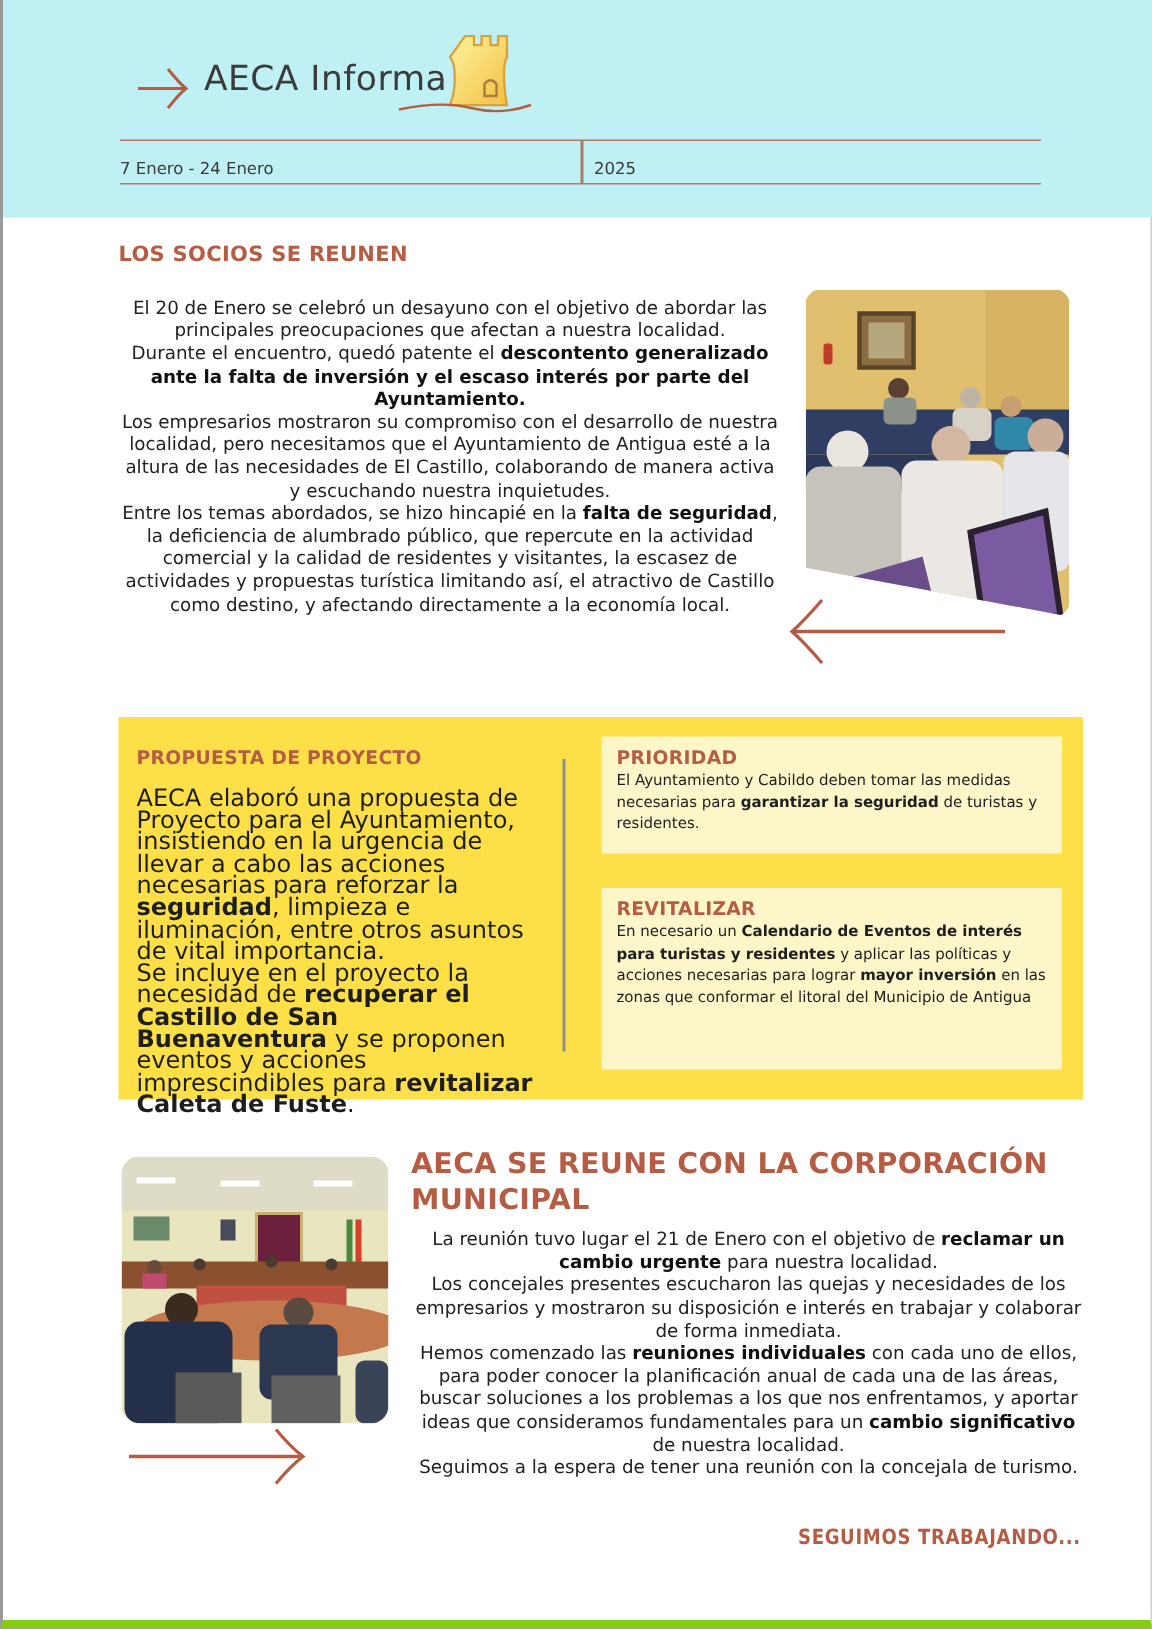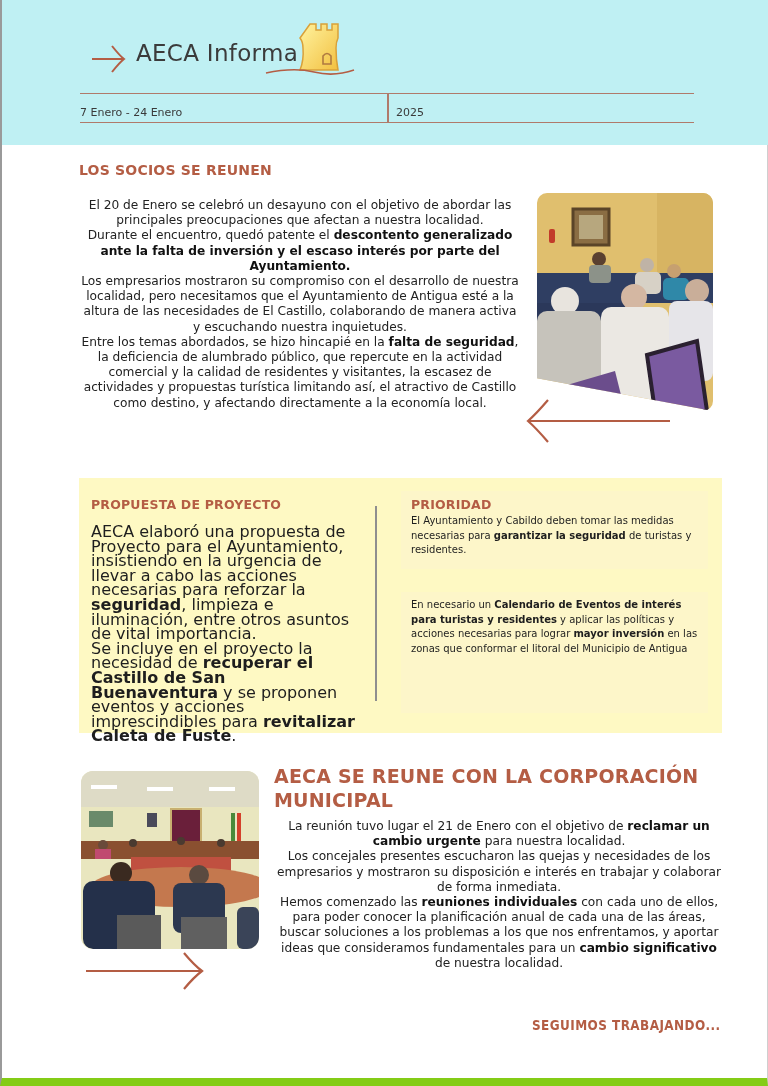--- a/index.html
+++ b/index.html
@@ -1,18 +1,18 @@
 <!DOCTYPE html>
 <html><head>
 <meta charset="utf-8">
 <style>
   * { box-sizing: border-box; margin: 0; padding: 0; }
   html, body { width: 768px; height: 1086px; background: #ffffff; overflow: hidden; }
   body { font-family: "DejaVu Sans", sans-serif; color: #1e1e1e; position: relative; }
-  .page { position: absolute; left: 0; top: 0; width: 768px; height: 1086px; border-left: 2px solid #9a9a9a; border-right: 1px solid #cfcfcf; border-bottom: 8px solid #84cc16; background: #fff; }
+  .page { position: absolute; left: 0; top: 0; width: 768px; height: 1086px; border-left: 2px solid #9a9a9a; border-right: 1px solid #cfcfcf; border-bottom: 6px solid #84cc16; background: #fff; }
 
   
   .header { position: absolute; left: 0; top: 0; width: 766px; height: 145px; background: #bff0f3; }
   .brand-arrow { position: absolute; left: 88px; top: 44px; width: 38px; height: 30px; }
   .brand-title { position: absolute; left: 134px; top: 40px; font-size: 23px; color: #3b3b3b; letter-spacing: 0.3px; font-family: "DejaVu Sans", sans-serif; }
   .brand-logo { position: absolute; left: 262px; top: 20px; width: 92px; height: 60px; }
   .meta-row { position: absolute; left: 78px; top: 93px; width: 614px; height: 30px; border-top: 1.5px solid #b07a6a; border-bottom: 1.5px solid #b07a6a; }
   .meta-divider { position: absolute; left: 307px; top: 0; width: 1.5px; height: 100%; background: #b07a6a; }
   .meta-dates { position: absolute; left: 0; top: 12px; font-size: 11px; color: #3a3a3a; }
   .meta-year { position: absolute; left: 316px; top: 12px; font-size: 11px; color: #3a3a3a; text-align: right; }
@@ -22,21 +22,21 @@
   .body-text b { color: #111; }
 
   
   .s1-title { position: absolute; left: 77px; top: 162px; font-size: 14px; }
   .s1-text { position: absolute; left: 78px; top: 198px; width: 440px; }
   .s1-photo { position: absolute; left: 535px; top: 193px; width: 176px; height: 218px; border-radius: 10px; overflow: hidden;
     clip-path: polygon(0 0, 100% 0, 100% 100%, 0 85%); }
   .s1-arrow { position: absolute; left: 520px; top: 398px; width: 150px; height: 46px; }
 
   
-  .project { position: absolute; left: 77px; top: 478px; width: 643px; height: 255px; background: #fef9c3; }
+  .project { position: absolute; left: 77px; top: 478px; width: 643px; height: 255px; background: #fde047; }
   .proj-title { position: absolute; left: 12px; top: 19px; font-size: 12.5px; }
   .proj-text { position: absolute; left: 12px; top: 47px; width: 265px; font-size: 16px; line-height: 14.6px; }
   .proj-divider { position: absolute; left: 296px; top: 28px; width: 1.5px; height: 195px; background: #8f8f8f; }
   .callout { position: absolute; left: 322px; width: 307px; background: #fdf6c9; padding: 6px 10px 8px 10px; }
   .callout-1 { top: 13px; height: 78px; }
   .callout-2 { top: 114px; height: 121px; }
   .callout-title { font-size: 12.5px; margin-bottom: 2px; }
   .callout-text { font-size: 10px; line-height: 14.6px; }
 
   
@@ -120,20 +120,21 @@
         <div><span>AECA elaboró una propuesta de Proyecto para el Ayuntamiento, insistiendo en la urgencia de llevar a cabo las acciones necesarias para reforzar la </span><b>seguridad</b><span>, limpieza e iluminación, entre otros asuntos de vital importancia.</span></div>
         <div><span>Se incluye en el proyecto la necesidad de </span><b>recuperar el Castillo de San Buenaventura</b><span> y se proponen eventos y acciones imprescindibles para </span><b>revitalizar Caleta de Fuste</b><span>.</span></div>
       </div>
     <div class="proj-divider"></div>
 
     <div class="callout callout-1">
       <div class="h1 callout-title">PRIORIDAD</div>
       <div class="callout-text"><span>El Ayuntamiento y Cabildo deben tomar las medidas necesarias para </span><b>garantizar la seguridad</b><span> de turistas y residentes.</span></div>
     </div>
     <div class="callout callout-2">
+      <div class="h1 callout-title">REVITALIZAR</div>
       <div class="callout-text"><span>En necesario un </span><b>Calendario de Eventos de interés para turistas y residentes</b><span> y aplicar las políticas y acciones necesarias para lograr </span><b>mayor inversión</b><span> en las zonas que conformar el litoral del Municipio de Antigua</span></div>
     </div>
   </div>
 
   <div class="s2-photo">
     <svg width="178" height="178" viewBox="0 0 178 178">
       <rect width="178" height="178" fill="#e9e6bf"></rect>
       <rect width="178" height="36" fill="#dedbc6"></rect>
       <rect x="10" y="14" width="26" height="4" fill="#fff"></rect>
         <rect x="66" y="16" width="26" height="4" fill="#fff"></rect>
@@ -163,16 +164,17 @@
   <svg class="s2-arrow" viewBox="0 0 125 40">
     <path d="M2 20 H118" stroke="#b45d44" stroke-width="2.2" fill="none"></path>
     <path d="M100 2 Q110 14 118 20 Q110 26 100 38" stroke="#b45d44" stroke-width="2.2" fill="none"></path>
   </svg>
 
   <h2 class="h1 s2-title">AECA SE REUNE CON LA CORPORACIÓN MUNICIPAL</h2>
   <div class="body-text s2-text">
       <div><span>La reunión tuvo lugar el 21 de Enero con el objetivo de </span><b>reclamar un cambio urgente</b><span> para nuestra localidad.</span></div>
       <div><span>Los concejales presentes escucharon las quejas y necesidades de los empresarios y mostraron su disposición e interés en trabajar y colaborar de forma inmediata.</span></div>
       <div><span>Hemos comenzado las </span><b>reuniones individuales</b><span> con cada uno de ellos, para poder conocer la planificación anual de cada una de las áreas, buscar soluciones a los problemas a los que nos enfrentamos, y aportar ideas que consideramos fundamentales para un </span><b>cambio significativo</b><span> de nuestra localidad.</span></div>
+      <div><span>Seguimos a la espera de tener una reunión con la concejala de turismo.</span></div>
     </div>
 
   <div class="closing">SEGUIMOS TRABAJANDO...</div>
 </div>
 
 </body></html>

